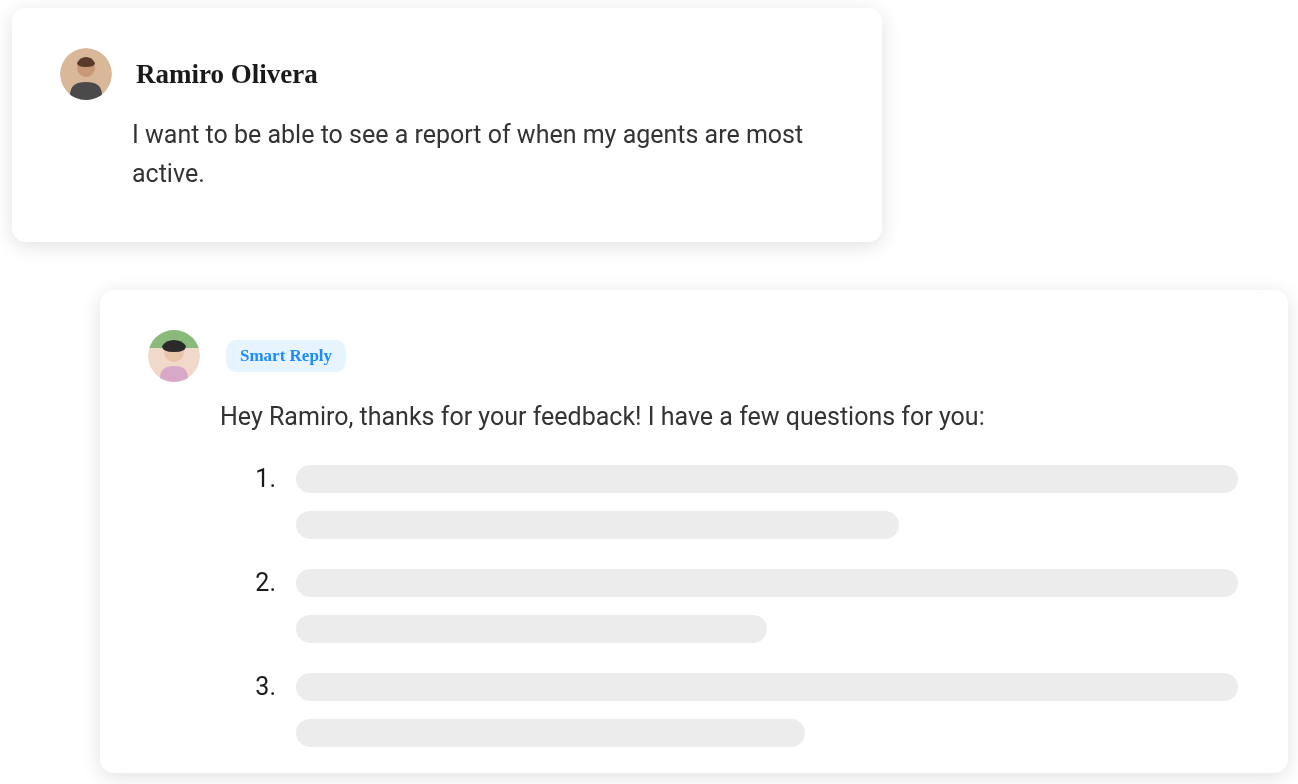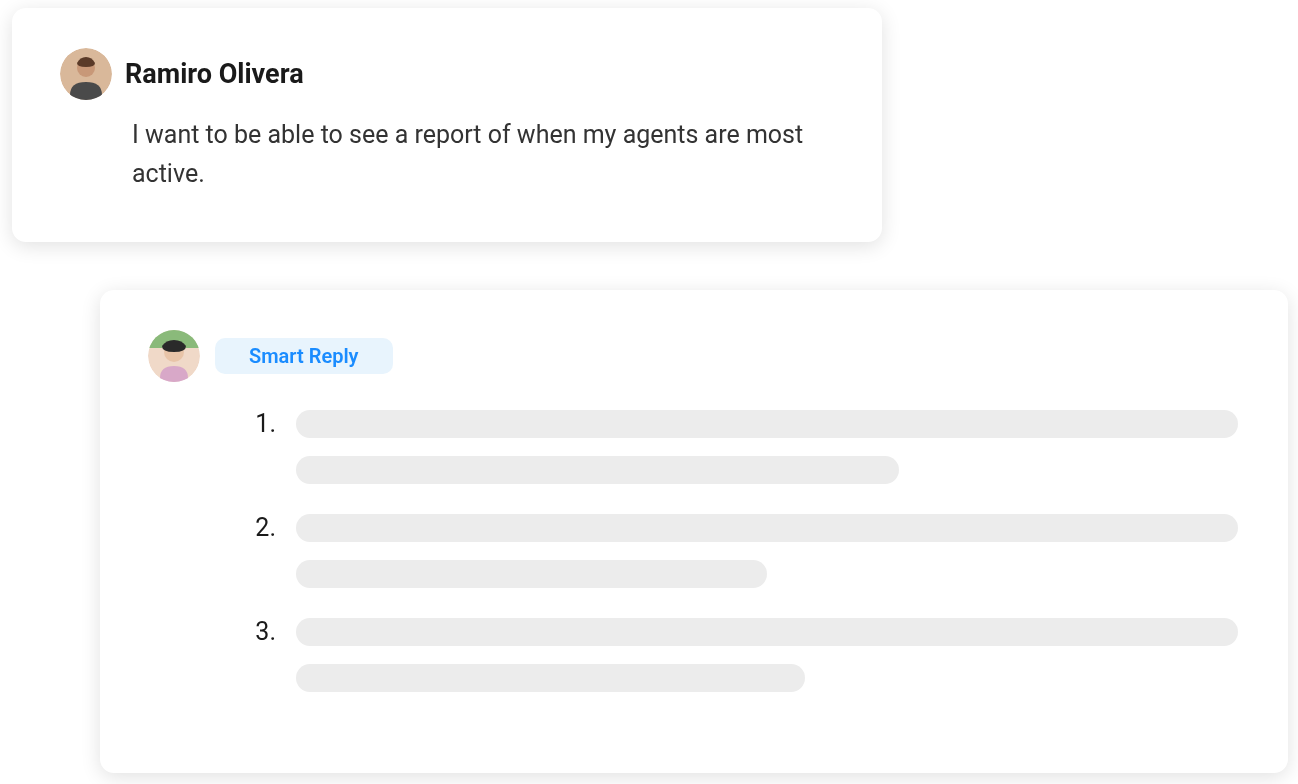--- a/index.html
+++ b/index.html
@@ -34,22 +34,23 @@
     .card-2 {
       left: 100px;
       top: 290px;
       width: 1188px;
       height: 483px;
     }
 
     .header-row {
       display: flex;
       align-items: center;
-      gap: 13px;
+      gap: 24px;
       margin-bottom: 16px;
+      font-family: Liberation Serif, serif;
     }
 
     .avatar {
       width: 52px;
       height: 52px;
       border-radius: 50%;
       flex-shrink: 0;
       display: flex;
       align-items: center;
       justify-content: center;
@@ -63,23 +64,23 @@
 
     .name {
       font-size: 27px;
       font-weight: 700;
       color: #1a1a1a;
     }
 
     .badge {
       background: #e8f4fd;
       color: #1a8cff;
-      font-size: 20px;
+      font-size: 17px;
       font-weight: 600;
-      padding: 6px 34px;
+      padding: 6px 14px;
       border-radius: 10px;
       margin-left: 2px;
     }
 
     .body-text {
       font-size: 25px;
       line-height: 1.55;
       color: #333333;
       margin-left: 72px;
       margin-top: 4px;
@@ -158,20 +159,21 @@
       <svg viewBox="0 0 52 52">
         <circle cx="26" cy="26" r="26" fill="#f0d9c8"></circle>
         <rect x="0" y="0" width="52" height="18" fill="#8aba7a"></rect>
         <circle cx="26" cy="22" r="10" fill="#e8c4a8"></circle>
         <path d="M14 16 Q18 10 26 10 Q34 10 38 16 Q38 22 26 22 Q14 22 14 16 Z" fill="#2a2a2a"></path>
         <path d="M12 48 Q12 36 26 36 Q40 36 40 48 L40 52 L12 52 Z" fill="#d8a8c8"></path>
       </svg>
     </div>
     <div class="badge">Smart Reply</div>
   </div>
+  <div class="body-text">Hey Ramiro, thanks for your feedback! I have a few questions for you:</div>
 
   <div class="list-container">
     <div class="list-item">
       <div class="list-number">1.</div>
       <div class="list-content">
         <div class="skeleton full"></div>
         <div class="skeleton w1"></div>
       </div>
     </div>
     <div class="list-item">

